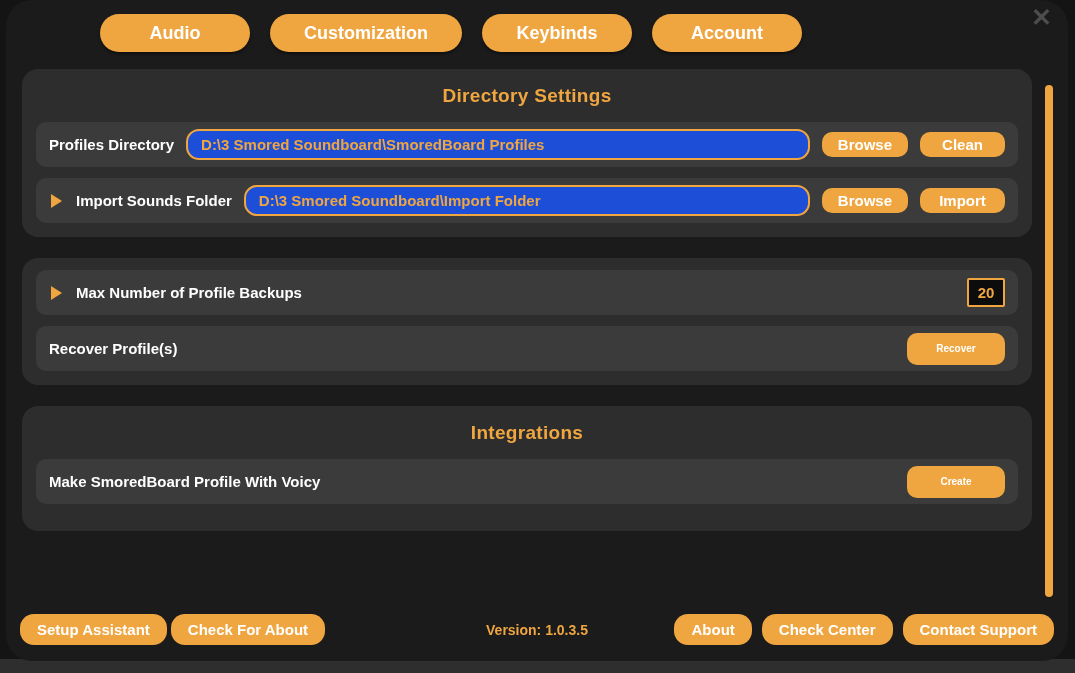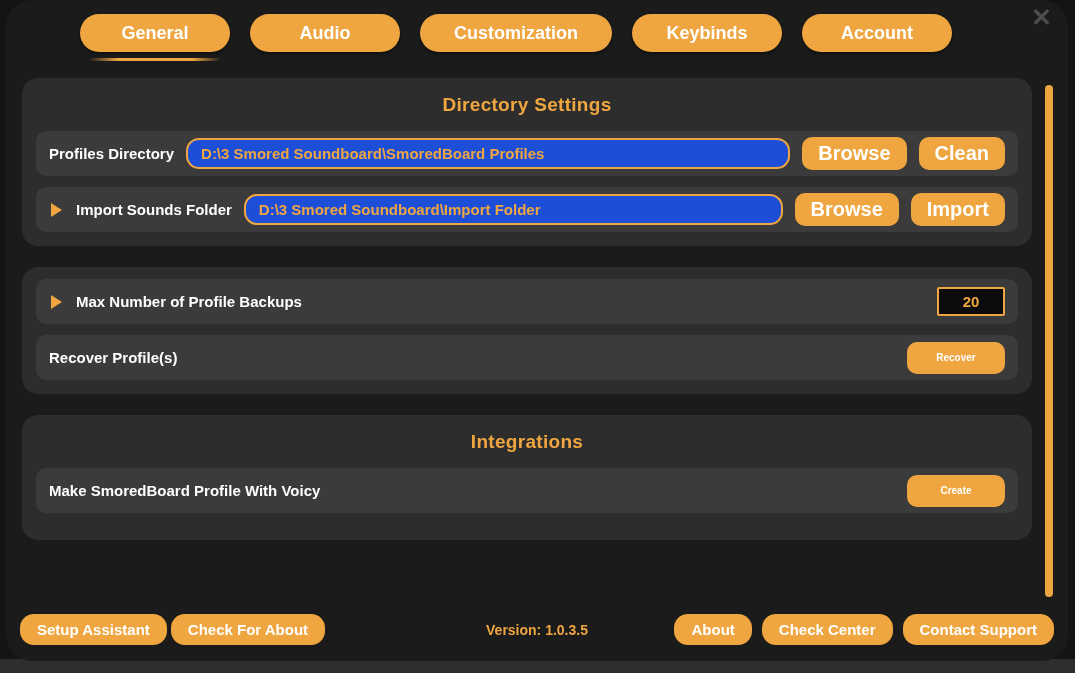--- a/index.html
+++ b/index.html
@@ -106,21 +106,21 @@
     font-family: inherit;
     font-weight: 700;
     font-size: 15px;
     padding: 0 13px;
     outline: none;
     min-width: 0;
   }
   .num-input {
     flex: none;
     margin-left: auto;
-    width: 68px;
+    width: 38px;
     height: 29px;
     background: #0c0c0c;
     border: 2px solid #F0A640;
     border-radius: 2px;
     color: #F0A640;
     font-family: inherit;
     font-weight: 700;
     font-size: 15px;
     text-align: center;
     outline: none;
@@ -128,21 +128,21 @@
   .btn {
     background: #F0A640;
     color: #fff;
     border: none;
     border-radius: 10px;
     font-family: inherit;
     font-weight: 700;
     cursor: pointer;
     flex: none;
   }
-  .row-btn { height: 33px; min-width: 85px; padding: 0 16px; font-size: 20px; }
+  .row-btn { height: 25px; min-width: 85px; padding: 0 16px; font-size: 15px; }
   .action-btn { height: 32px; width: 98px; font-size: 10px; margin-left: auto; }
   
   .footer {
     position: absolute;
     left: 14px; right: 14px; bottom: 16px;
     display: flex;
     align-items: center;
     gap: 4px;
   }
   .footer-btn { height: 31px; border-radius: 14px; padding: 0 17px; font-size: 15px; }
@@ -166,21 +166,20 @@
 </style>
 </head>
 <body>
 
 <div class="modal">
 
   <div class="close-x">✕</div>
 
   <div class="tabbar">
     <div class="tab-wrap">
-      <button class="tab">General</button>
       <div class="tab-underline"></div>
     </div>
     <div class="tab-wrap">
       <button class="tab">Audio</button>
     </div>
     <div class="tab-wrap">
       <button class="tab">Customization</button>
     </div>
     <div class="tab-wrap">
       <button class="tab">Keybinds</button>

